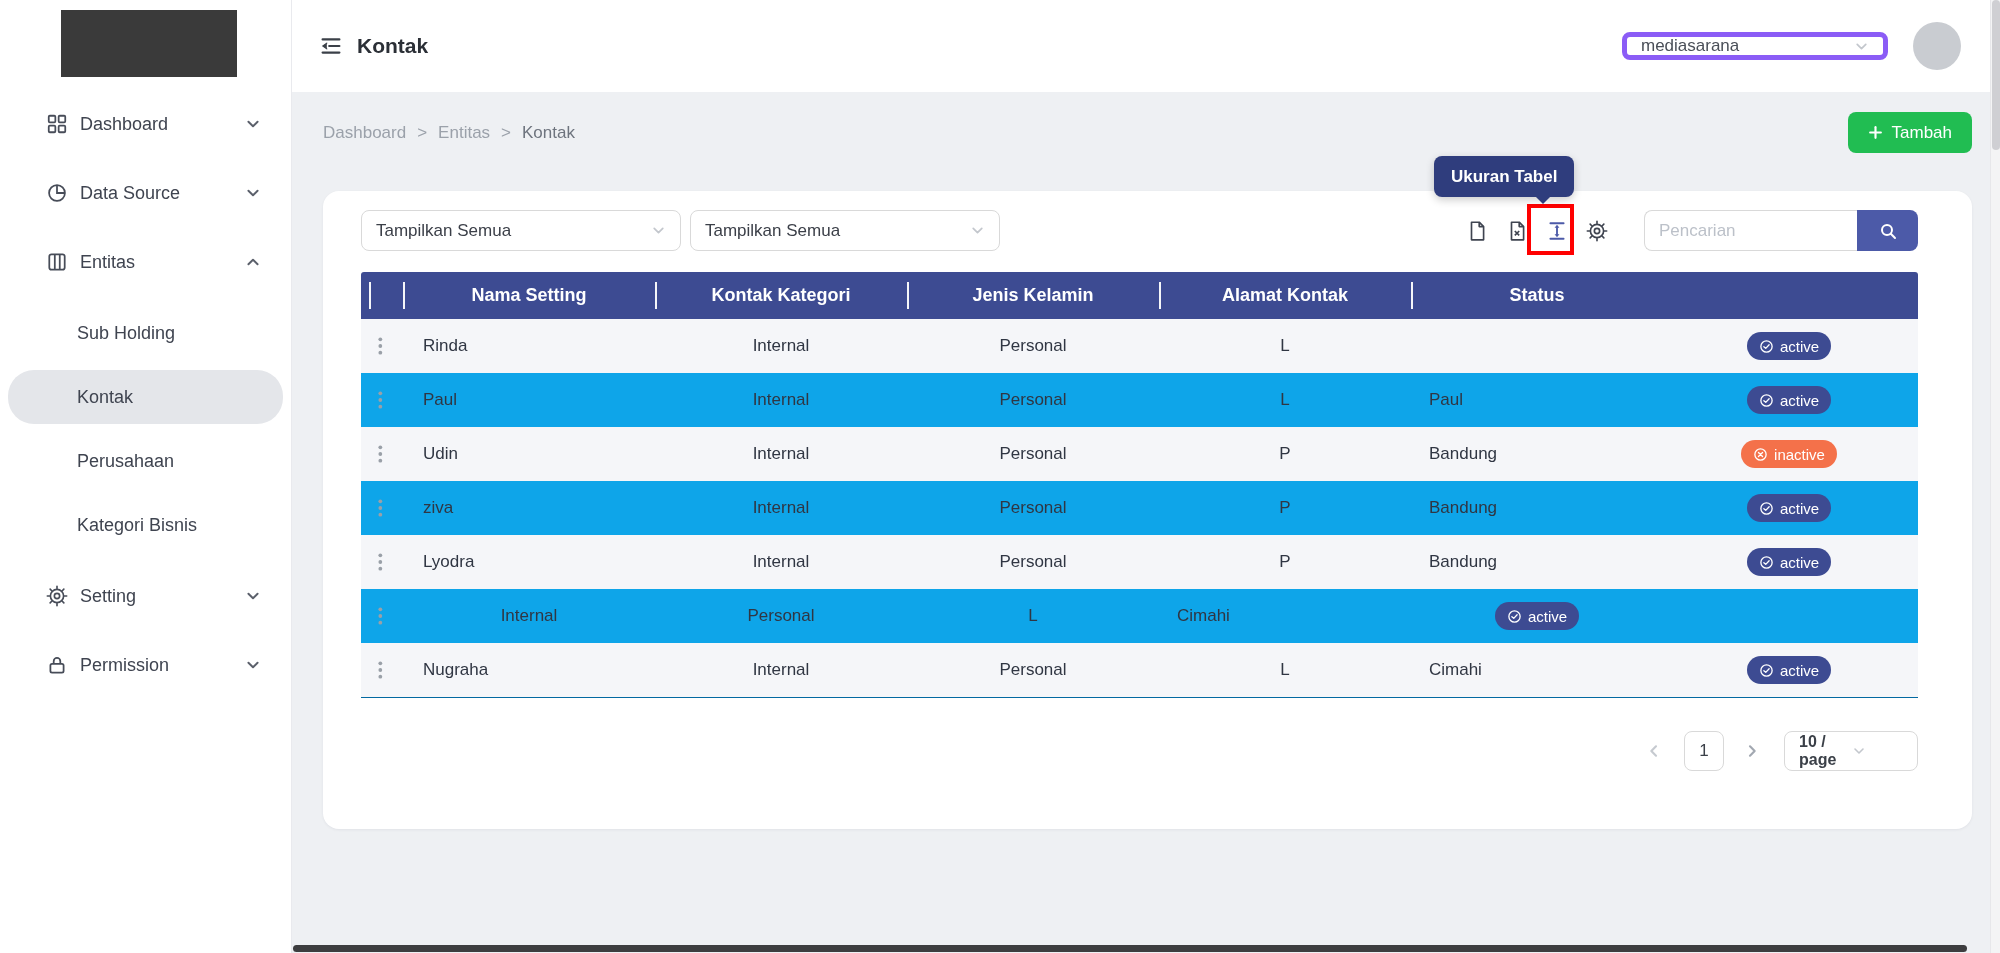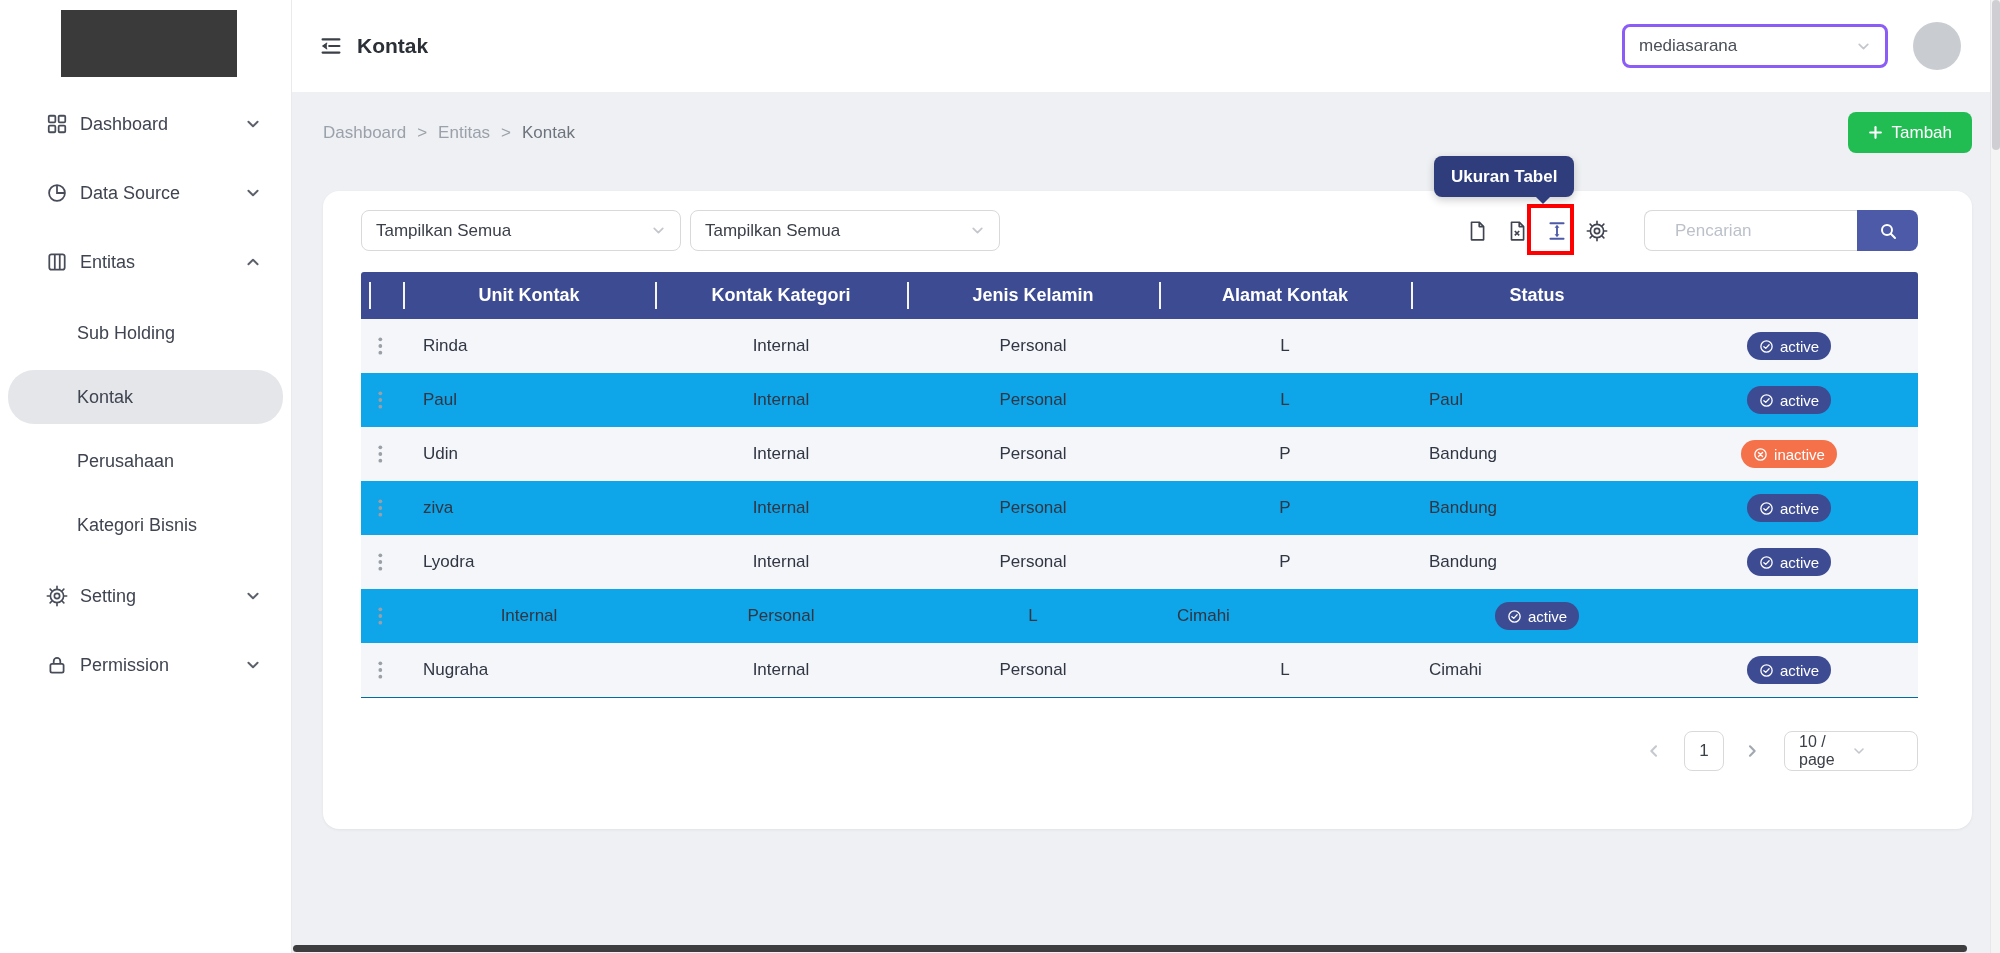--- a/index.html
+++ b/index.html
@@ -18,21 +18,21 @@
   .subnav-item { height:54px; margin:0 8px 10px 8px; display:flex; align-items:center; padding-left:69px; font-size:18px; color:#3f4450; border-radius:26px; cursor:pointer; }
   .subnav-item.selected { background:#e4e6ea; }
 
   
   .main { flex:1; background:#eef0f3; display:flex; flex-direction:column; min-width:0; }
   .topbar { height:92px; background:#fff; display:flex; align-items:center; justify-content:space-between; padding:0 39px 0 27px; }
   .topbar-left { display:flex; align-items:center; }
   .fold-icon { width:24px; height:24px; color:#3b4048; display:inline-flex; cursor:pointer; }
   .page-title { font-size:21px; font-weight:700; color:#2b2f36; margin-left:14px; }
   .topbar-right { display:flex; align-items:center; }
-  .tenant-select { width:266px; height:44px; border:3px solid #8b5cf6; border-radius:8px; background:#fff; display:flex; align-items:center; padding:0 14px; font-size:17px; color:#4a4f58; cursor:pointer; }
+  .tenant-select { width:266px; height:28px; border:5px solid #8b5cf6; border-radius:8px; background:#fff; display:flex; align-items:center; padding:0 14px; font-size:17px; color:#4a4f58; cursor:pointer; }
   .tenant-select .sel-text { flex:1; }
   .avatar { width:48px; height:48px; border-radius:50%; background:#c9ccd1; margin-left:25px; }
 
   .content { padding:0 28px 0 31px; }
   .crumb-row { margin-top:20px; height:41px; display:flex; align-items:center; justify-content:space-between; }
   .breadcrumb { display:flex; align-items:center; font-size:17px; color:#9ba1aa; }
   .crumb-sep { margin:0 11px; }
   .crumb-last { color:#6e747e; }
   .btn-add { height:41px; padding:0 20px; border:none; border-radius:8px; background:#21bd52; color:#fff; font-size:17px; font-weight:500; font-family:inherit; display:inline-flex; align-items:center; gap:9px; cursor:pointer; }
   .btn-add .plus { display:inline-flex; }
@@ -43,21 +43,21 @@
   .toolbar { display:flex; align-items:center; height:41px; }
   .filter-select { height:41px; border:1px solid #d9d9d9; border-radius:8px; background:#fff; display:flex; align-items:center; padding:0 14px; font-size:17px; color:#3b3f48; cursor:pointer; }
   .filter-select .sel-text { flex:1; }
   .fs-1 { width:320px; margin-right:9px; }
   .fs-2 { width:310px; }
   .toolbar-spacer { flex:1; }
   .tool-icons { display:flex; align-items:center; gap:18px; margin-right:36px; }
   .tool-icon { width:22px; height:22px; display:inline-flex; color:#3f4450; cursor:pointer; }
   .tool-icon.accent { color:#4c5aa8; }
   .search { display:flex; align-items:center; }
-  .search input { width:213px; height:41px; border:1px solid #d9d9d9; border-right:none; border-radius:8px 0 0 8px; padding:0 30px; font-size:17px; font-family:inherit; color:#000000; outline:none; }
+  .search input { width:213px; height:41px; border:1px solid #d9d9d9; border-right:none; border-radius:8px 0 0 8px; padding:0 14px; font-size:17px; font-family:inherit; color:#000000; outline:none; }
   .search input::placeholder { color:#bcc1c9; }
   .search-btn { width:61px; height:41px; border:none; border-radius:0 8px 8px 0; background:#4c5aa8; display:inline-flex; align-items:center; justify-content:center; color:#fff; cursor:pointer; }
 
   
   .table { margin-top:21px; }
   .thead { display:flex; height:47px; background:#3d4b92; color:#fff; border-radius:3px 3px 0 0; }
   .th { position:relative; display:flex; align-items:center; justify-content:center; font-size:18px; font-weight:600; }
   .col-handle { width:42px; flex:none; }
   .col { width:252px; flex:none; }
   .th:not(.col-handle)::before { content:""; position:absolute; left:0; top:10px; bottom:10px; width:1.5px; background:rgba(255,255,255,0.95); }
@@ -76,21 +76,21 @@
   .badge.active .icon-check { display:inline-flex; }
   .badge.inactive .icon-x { display:inline-flex; }
 
   
   .pager { margin-top:33px; display:flex; align-items:center; justify-content:flex-end; }
   .pg-arrow { width:16px; height:16px; display:inline-flex; cursor:pointer; }
   .pg-arrow.prev { color:#c6cad0; }
   .pg-arrow.next { color:#a2a8b1; margin-left:20px; }
   .pg-current { width:40px; height:40px; margin-left:22px; border:1px solid #d9d9d9; border-radius:8px; background:#fff; display:inline-flex; align-items:center; justify-content:center; font-size:17px; color:#3b4048; cursor:pointer; }
   .pg-size { width:134px; height:40px; margin-left:24px; border:1px solid #d9d9d9; border-radius:8px; background:#fff; display:flex; align-items:center; padding:0 12px 0 14px; font-size:16px; color:#3b4048; cursor:pointer; }
-  .pg-size span { flex:1; }
+  .pg-size span { flex:1;font-weight:bold; }
   .sel-caret { display:inline-flex; color:#c3c7cd; }
 
   
   .tooltip { position:absolute; left:1434px; top:156px; height:41px; padding:0 17px; background:#2f3d7d; border-radius:8px; color:#fff; font-size:17px; font-weight:600; display:flex; align-items:center; z-index:60; box-shadow:0 3px 8px rgba(0,0,0,0.2); }
   .tt-arrow { position:absolute; left:72%; bottom:-7px; width:0; height:0; border-left:8px solid transparent; border-right:8px solid transparent; border-top:8px solid #2f3d7d; }
   .frame-icon { position:absolute; left:1527px; top:204px; width:47px; height:51px; border:4px solid #ff0000; z-index:55; pointer-events:none; }
   .frame-menu { position:absolute; left:1543px; top:254px; width:112px; height:149px; border:4px solid #ff0000; z-index:50; padding:2px; }
   .size-menu { width:100%; height:100%; background:#fff; box-shadow:0 6px 16px rgba(0,0,0,0.14); padding:2px 0; }
   .size-option { height:44px; display:flex; align-items:center; padding-left:24px; font-size:17px; color:#3f4450; cursor:pointer; }
   .size-option.selected { background:#ccd3df; }
@@ -314,21 +314,21 @@
                     <path d="M12.8 12.8 L17 17"></path>
                   </svg>
               </span>
             </button>
           </div>
         </div>
 
         <div class="table">
           <div class="thead">
             <div class="th col-handle"></div>
-            <div class="th col">Unit Kontak</div>
+            <div class="th col">Nama Setting</div>
             <div class="th col">Kontak Kategori</div>
             <div class="th col">Jenis Kelamin</div>
             <div class="th col">Alamat Kontak</div>
             <div class="th col">Status</div>
           </div>
           <div class="tbody">
 
             <div class="tr">
               <div class="td col-handle">
                   <span class="row-handle">

